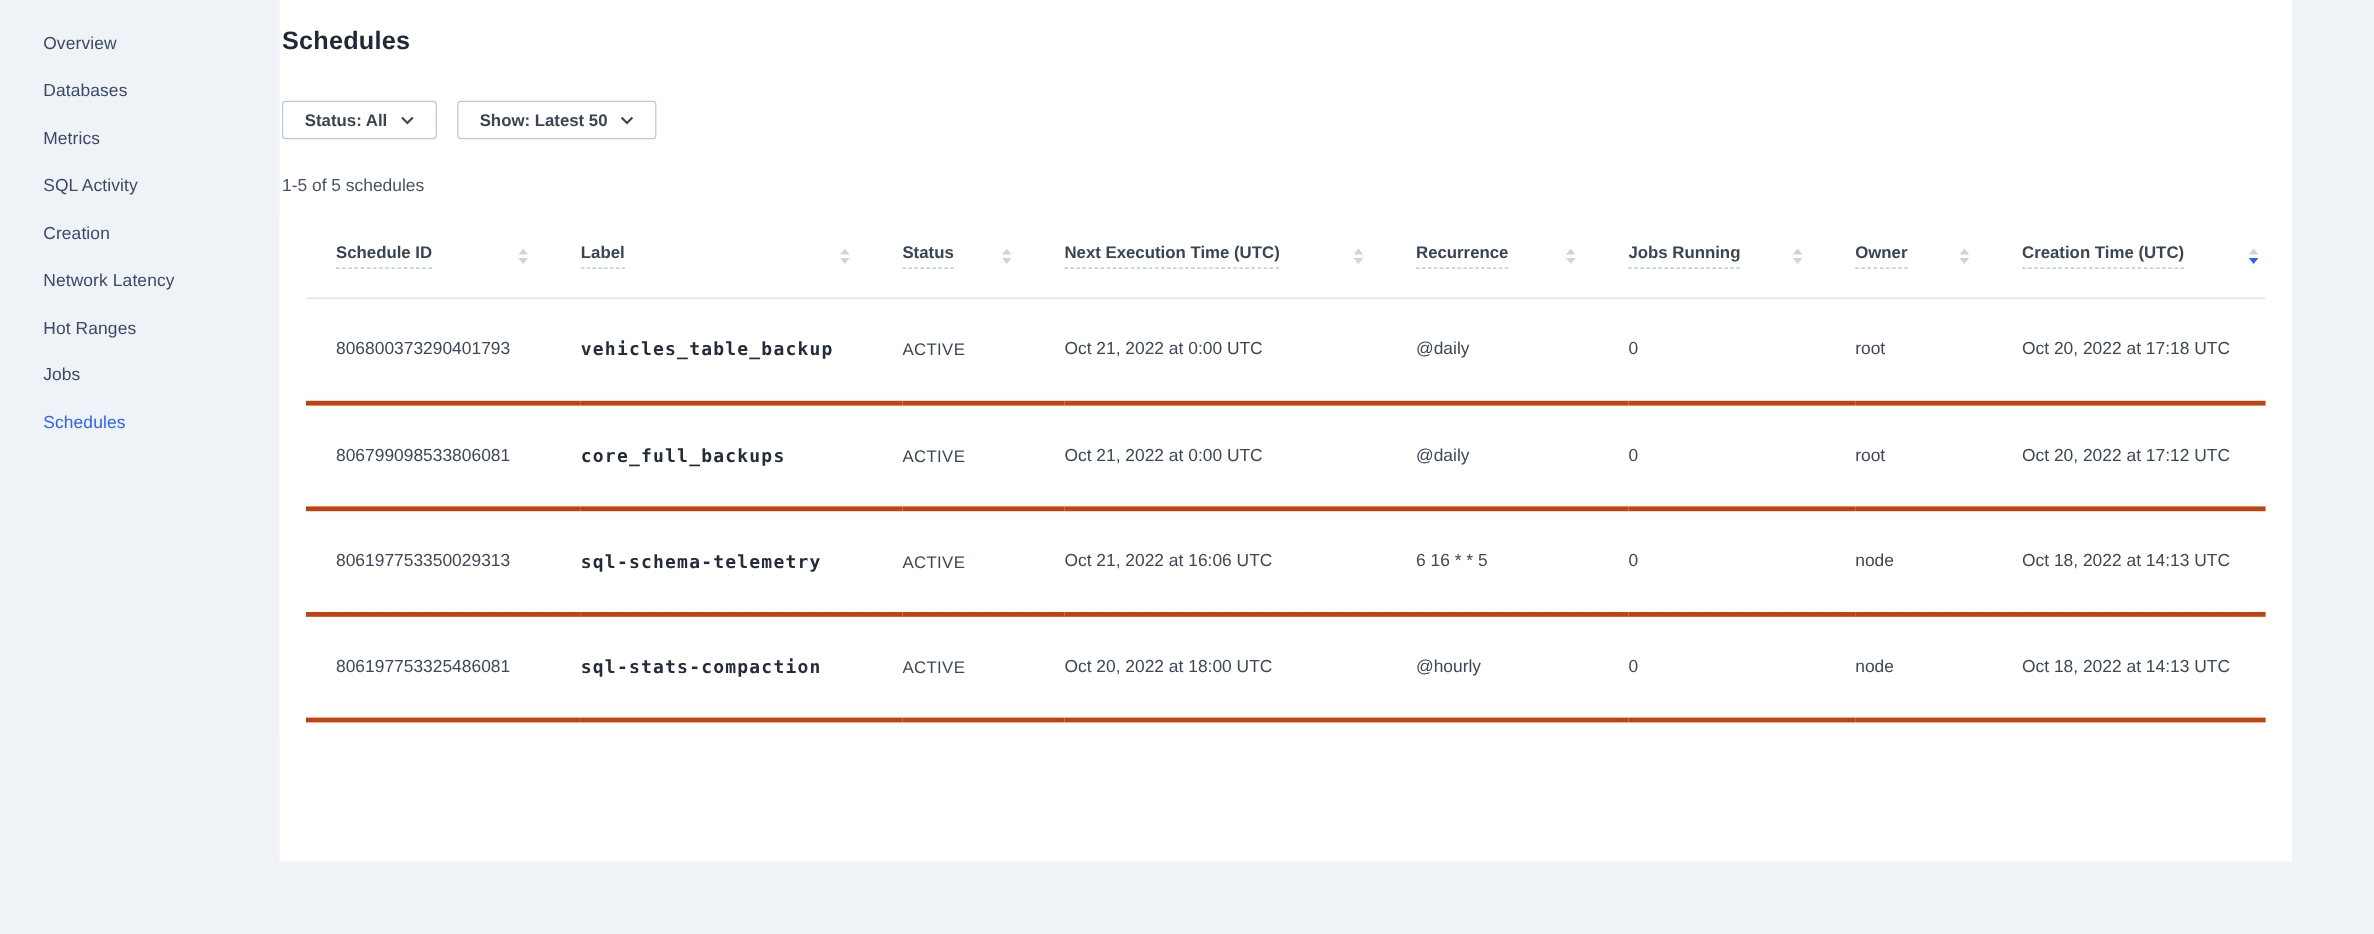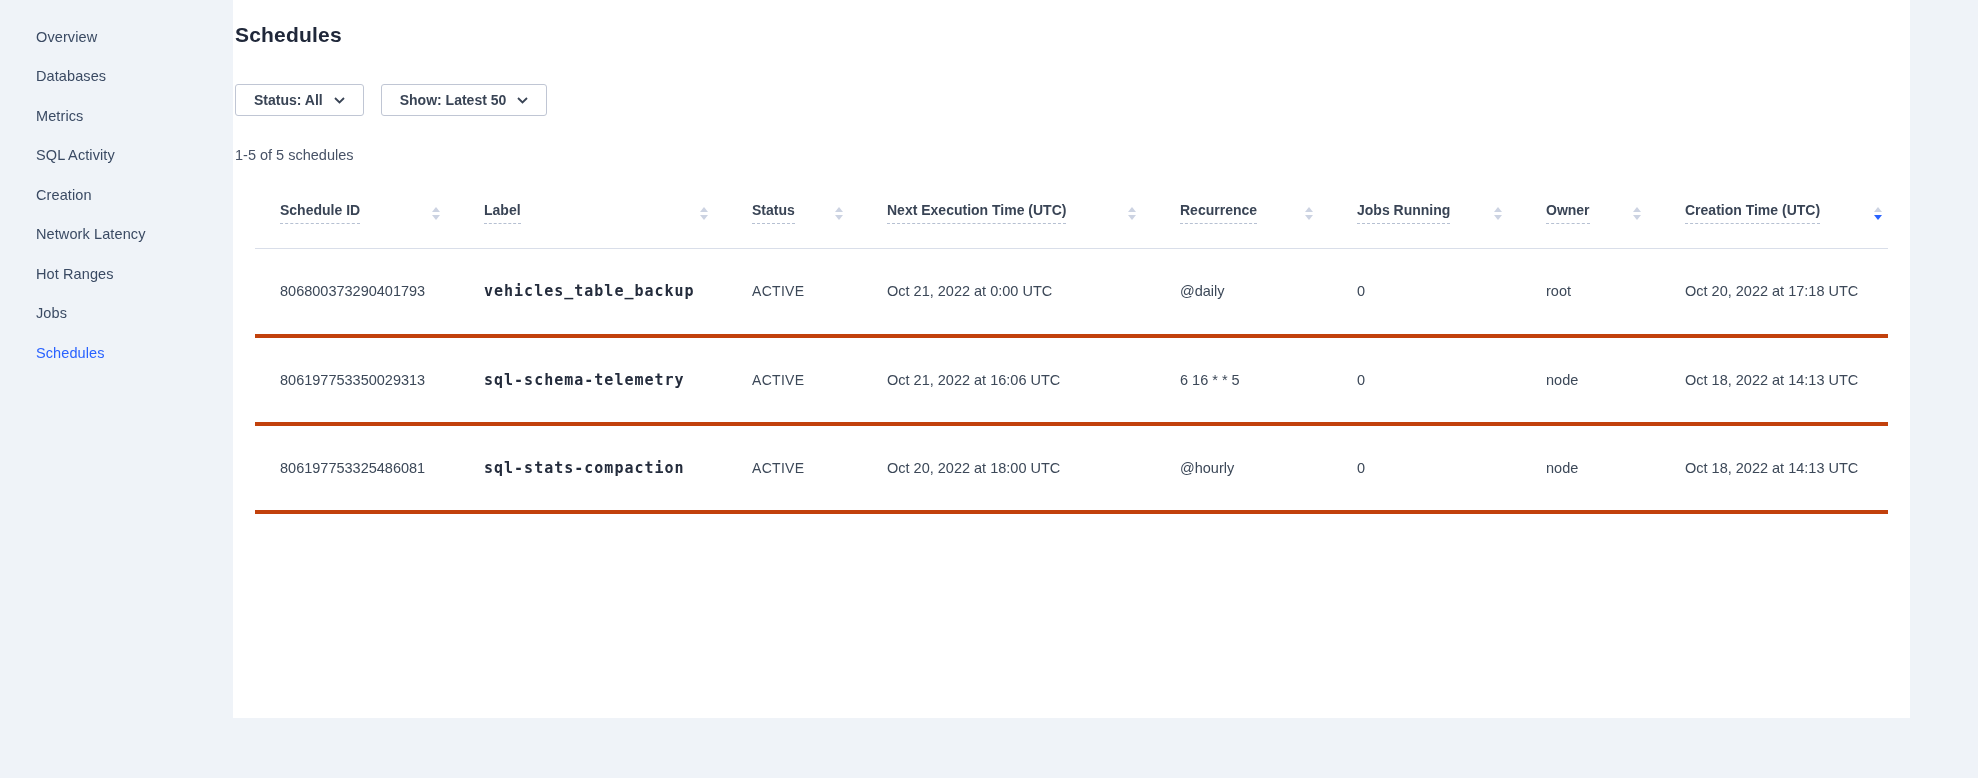--- a/index.html
+++ b/index.html
@@ -230,20 +230,30 @@
           <td class="first">806800373290401793</td>
           <td class="mono">vehicles_table_backup</td>
           <td class="status-text">ACTIVE</td>
           <td>Oct 21, 2022 at 0:00 UTC</td>
           <td>@daily</td>
           <td>0</td>
           <td>root</td>
           <td>Oct 20, 2022 at 17:18 UTC</td>
         </tr>
         <tr>
+          <td class="first">806799098533806081</td>
+          <td class="mono">core_full_backups</td>
+          <td class="status-text">ACTIVE</td>
+          <td>Oct 21, 2022 at 0:00 UTC</td>
+          <td>@daily</td>
+          <td>0</td>
+          <td>root</td>
+          <td>Oct 20, 2022 at 17:12 UTC</td>
+        </tr>
+        <tr>
           <td class="first">806197753350029313</td>
           <td class="mono">sql-schema-telemetry</td>
           <td class="status-text">ACTIVE</td>
           <td>Oct 21, 2022 at 16:06 UTC</td>
           <td>6 16 * * 5</td>
           <td>0</td>
           <td>node</td>
           <td>Oct 18, 2022 at 14:13 UTC</td>
         </tr>
         <tr>

